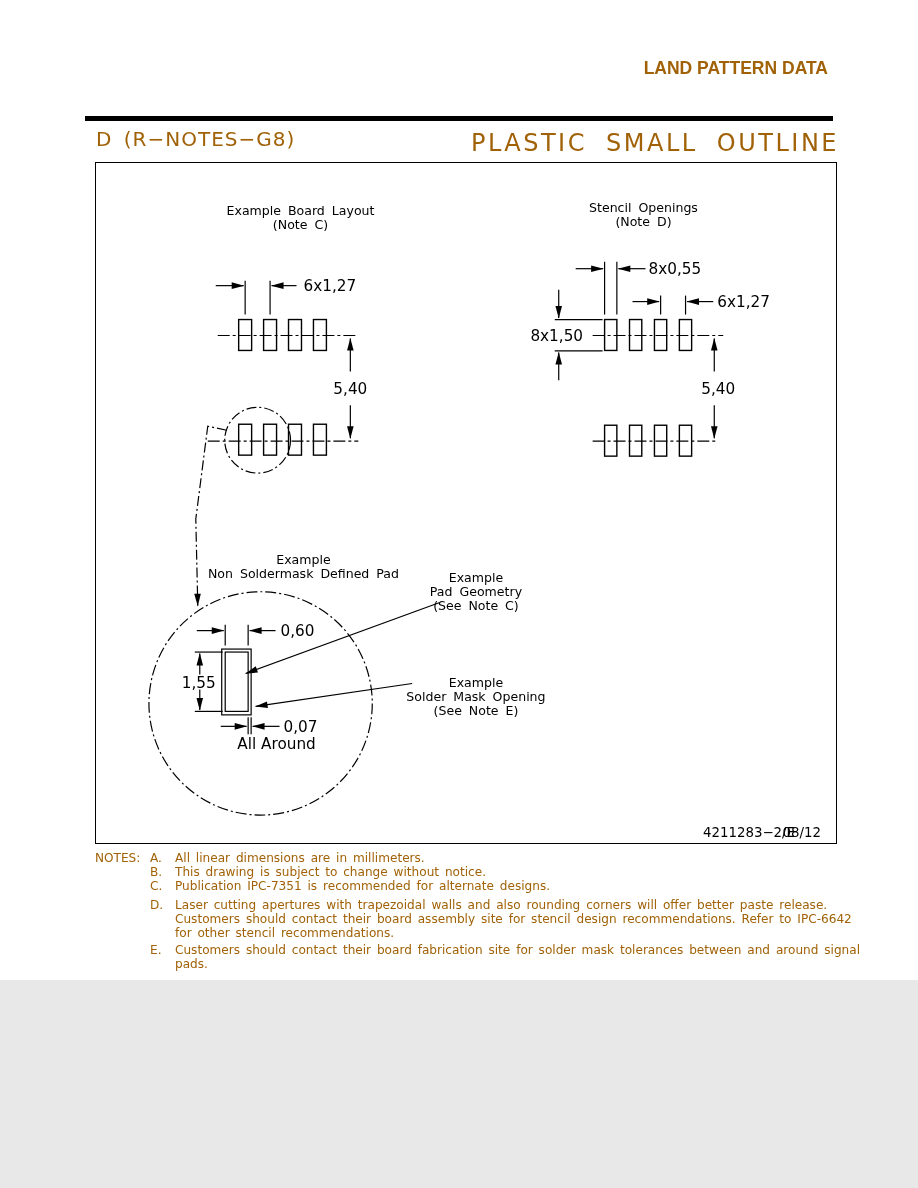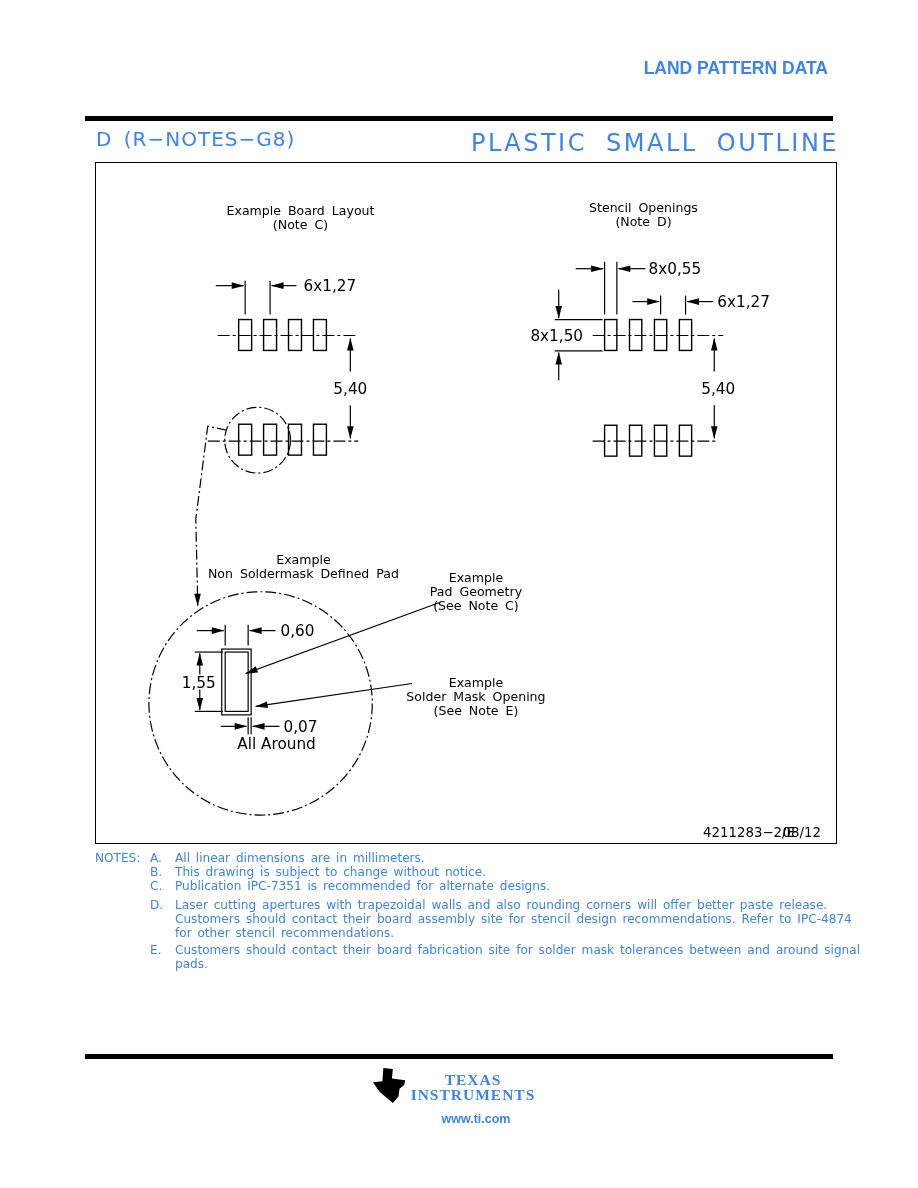--- a/index.html
+++ b/index.html
@@ -1,17 +1,17 @@
 <!DOCTYPE html>
 <html><head>
 <meta charset="utf-8">
 <style>
   html,body{margin:0;padding:0;background:#e8e8e8;}
-  .page{position:relative;width:918px;height:1188px;background:#ffffff;overflow:hidden;
-        font-family:"DejaVu Sans",sans-serif;color:#3b82f6;}
+  .page{position:relative;width:918px;height:980px;background:#ffffff;overflow:hidden;
+        font-family:"DejaVu Sans",sans-serif;color:#a16207;}
   .doc-title{position:absolute;top:58px;right:90px;font-family:"Liberation Sans",sans-serif;
              font-weight:bold;font-size:17.5px;letter-spacing:0px;}
   .rule{position:absolute;left:85px;width:748px;height:5px;background:#000;}
   .rule-top{top:116px;}
   .rule-bottom{top:1054px;}
   .pkg-code{position:absolute;left:96px;top:127px;font-size:20px;letter-spacing:1px;word-spacing:4px;}
   .pkg-name{position:absolute;right:79px;top:129px;font-size:24px;letter-spacing:2.5px;word-spacing:9px;}
   .draw-box{position:absolute;left:95px;top:162px;width:742px;height:682px;border:1.6px solid #000;box-sizing:border-box;}
   .draw-box svg{display:block;width:100%;height:100%;}
   svg text{font-family:"DejaVu Sans",sans-serif;fill:#000;}
@@ -202,21 +202,21 @@
     <div class="note-row">
       <span class="note-letter">B.</span>
       <span class="note-text">This drawing is subject to change without notice.</span>
     </div>
     <div class="note-row">
       <span class="note-letter">C.</span>
       <span class="note-text">Publication IPC-7351 is recommended for alternate designs.</span>
     </div>
     <div class="note-row gap-d">
       <span class="note-letter">D.</span>
-      <span class="note-text">Laser cutting apertures with trapezoidal walls and also rounding corners will offer better paste release.  Customers should contact their board assembly site for stencil design recommendations. Refer to IPC-4874 for other stencil recommendations.</span>
+      <span class="note-text">Laser cutting apertures with trapezoidal walls and also rounding corners will offer better paste release.  Customers should contact their board assembly site for stencil design recommendations. Refer to IPC-6642 for other stencil recommendations.</span>
     </div>
     <div class="note-row gap-e">
       <span class="note-letter">E.</span>
       <span class="note-text">Customers should contact their board fabrication site for solder mask tolerances between and around signal pads.</span>
     </div>
   </div>
 
   <div class="rule rule-bottom"></div>
 
   <div class="footer-brand">

